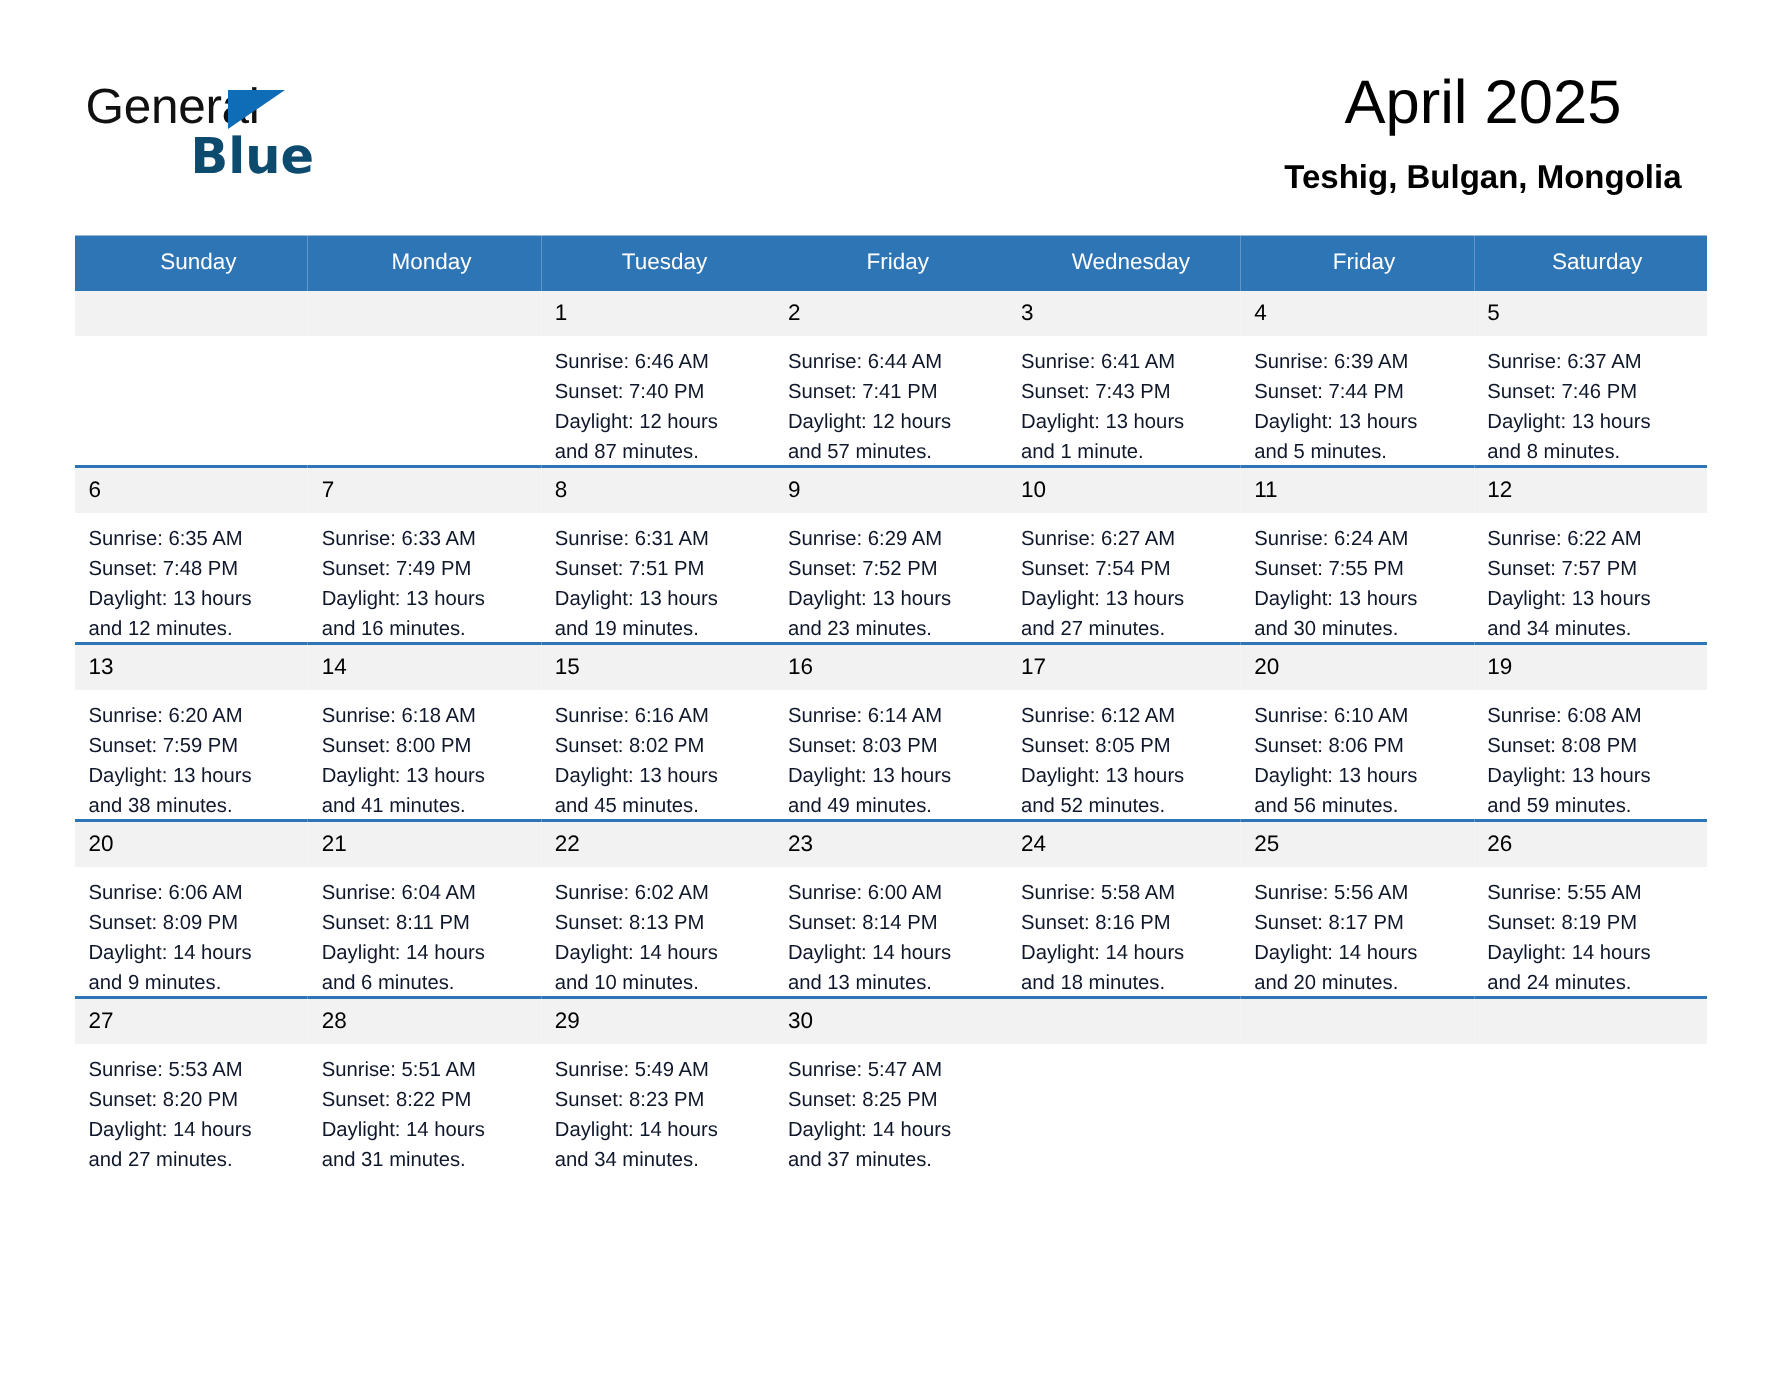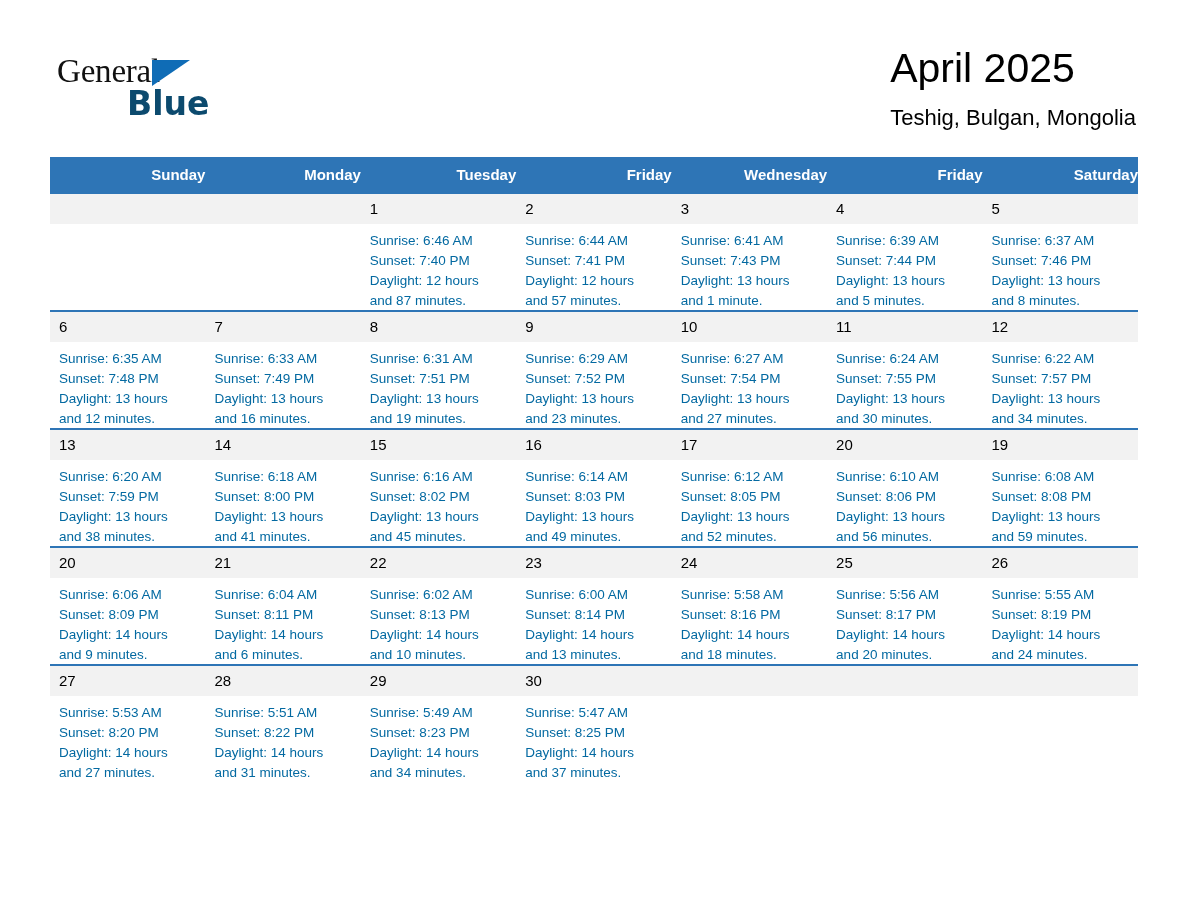--- a/index.html
+++ b/index.html
@@ -40,21 +40,21 @@
   }
   .logo-general {
     position: absolute;
     left: 0;
     top: 0;
     font-size: 33px;
     font-weight: 400;
     letter-spacing: -0.2px;
     color: #111111;
     line-height: 38px;
-    font-family: Liberation Serif, serif;
+    font-family: Liberation Sans, sans-serif;
   }
   .logo-tri {
     position: absolute;
     left: 95px;
     top: 8px;
     width: 0;
     height: 0;
     border-left: 38px solid #0f6cb6;
     border-bottom: 26px solid transparent;
   }
@@ -64,55 +64,55 @@
     top: 33px;
     font-size: 33px;
     font-weight: 700;
     color: #0c4a6e;
     line-height: 38px;
     font-family: "DejaVu Sans", sans-serif;
   }
 
   .title-block {
     position: absolute;
-    right: 52px;
+    right: 67px;
     top: 44px;
-    text-align: left;
+    text-align: center;
   }
   .month-title {
     font-size: 41px;
     font-weight: 400;
     line-height: 48px;
     color: #000000;
     letter-spacing: 0px;
   }
   .location-title {
     margin-top: 13px;
     font-size: 22px;
-    font-weight: 400;
+    font-weight: 700;
     line-height: 26px;
     color: #000000;
   }
 
   
   .calendar {
     position: absolute;
     left: 50px;
     top: 157px;
     width: 1088px;
     border-collapse: collapse;
     table-layout: fixed;
   }
 
   .calendar th {
     background: #2e75b6;
     color: #ffffff;
     font-size: 15px;
-    font-weight: 700;
-    text-align: right;
+    font-weight: 400;
+    text-align: center;
     padding: 8px 0 9px 9px;
     border: none;
     height: 18px;
   }
 
   .calendar td {
     vertical-align: top;
     padding: 0;
     border: none;
     width: 155.43px;
@@ -138,21 +138,21 @@
     box-sizing: content-box;
   }
   .daycell.empty .datenum {
     color: transparent;
   }
 
   .details {
     padding: 7px 10px 0 9px;
     font-size: 13.5px;
     line-height: 20px;
-    color: #0369a1;
+    color: #0f172a;
   }
   .details div {
     white-space: nowrap;
   }
   .daycell.empty .details {
     visibility: hidden;
   }
 </style>
 </head>
 <body>

